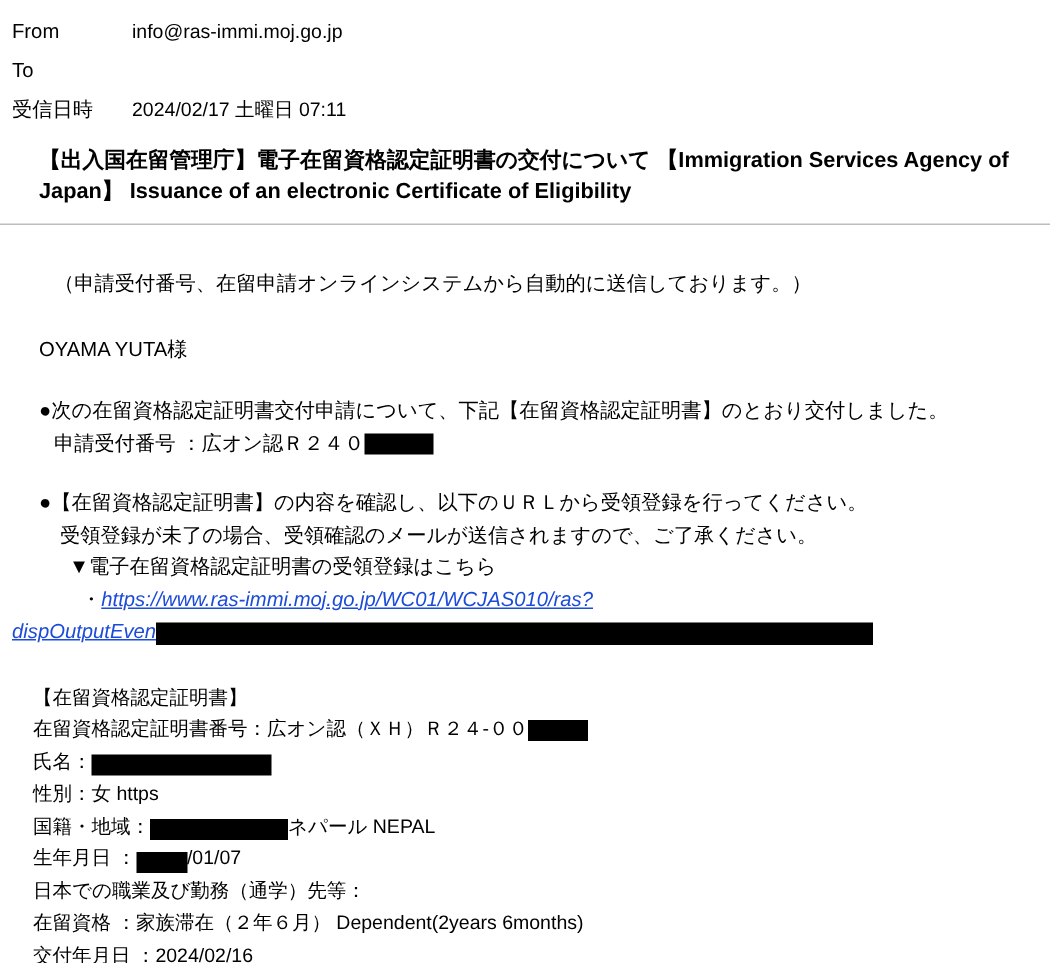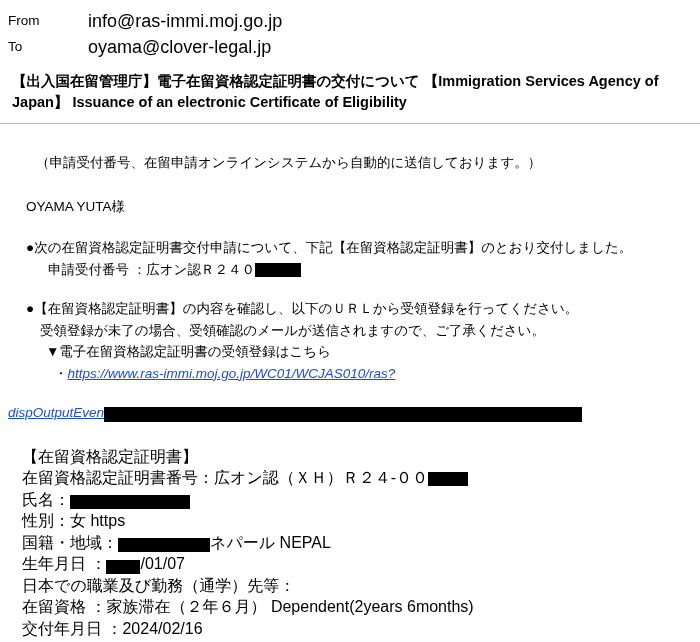--- a/index.html
+++ b/index.html
@@ -33,29 +33,29 @@
     height: 26px;
   }
   .meta-label {
     width: 80px;
     flex: 0 0 80px;
     color: #000;
     font-size: 13.5px;
   }
   .meta-value {
     flex: 1 1 auto;
-    font-size: 18px;
+    font-size: 13px;
   }
 
   
   .subject {
     font-weight: bold;
     font-size: 14.5px;
     line-height: 21px;
-    padding: 9px 6px 10px 12px;
+    padding: 9px 6px 10px 26px;
     letter-spacing: 0px;
   }
 
   .divider {
     border: none;
     border-top: 1px solid #bdbdbd;
     margin: 0;
     height: 0;
   }
 
@@ -77,40 +77,39 @@
   .bullet-block {
     margin: 20px 0 0 18px;
   }
   .bullet-block.tight {
     margin-top: 18px;
   }
   .bullet-line {
     text-indent: 0;
   }
   .sub-line {
-    margin-left: 22px;
+    margin-left: 10px;
   }
   .sub-line2 {
     margin-left: 14px;
   }
   .sub-line3 {
     margin-left: 20px;
   }
   .url-line {
     margin-left: 28px;
   }
   .url {
     color: #1b4bd8;
     text-decoration: underline;
     word-break: break-all;
     font-style: italic;
   }
   .url-wrap {
     margin-left: -18px;
-    margin-top: 18px;
   }
 
   
   .redact {
     display: inline-block;
     background: #000;
     vertical-align: middle;
     border-radius: 0;
   }
   .r-app   { width: 46px; height: 14px; }
@@ -118,38 +117,41 @@
   .r-url2  { width: 300px; height: 15px; position: relative; top: 1px;}
   .r-cert  { width: 40px; height: 14px; }
   .r-name  { width: 120px; height: 14px; position: relative; top: 2px;}
   .r-country { width: 92px; height: 14px; position: relative; top: 2px;}
   .r-birth { width: 34px; height: 14px; position: relative; top: 2px;}
 
   .detail-block {
     margin: 22px 0 0 14px;
   }
   .detail-line {
-    font-size: 16px;
+    font-size: 13px;
     line-height: 21.5px;
     white-space: nowrap;
   }
 </style>
 </head>
 <body>
 
 <div class="page">
 
   <div class="meta">
     <div class="meta-row">
       <div class="meta-label">From</div>
       <div class="meta-value">info@ras-immi.moj.go.jp</div>
     </div>
     <div class="meta-row">
       <div class="meta-label">To</div>
-      <div class="meta-value">oyama@clover-legal.jp</div>
+    </div>
+    <div class="meta-row">
+      <div class="meta-label">受信日時</div>
+      <div class="meta-value">2024/02/17 土曜日 07:11</div>
     </div>
   </div>
 
   <div class="subject">【出入国在留管理庁】電子在留資格認定証明書の交付について 【Immigration Services Agency of Japan】 Issuance of an electronic Certificate of Eligibility</div>
 
   <hr class="divider">
 
   <div class="body">
 
     <div class="auto-note">（申請受付番号、在留申請オンラインシステムから自動的に送信しております。）</div>

